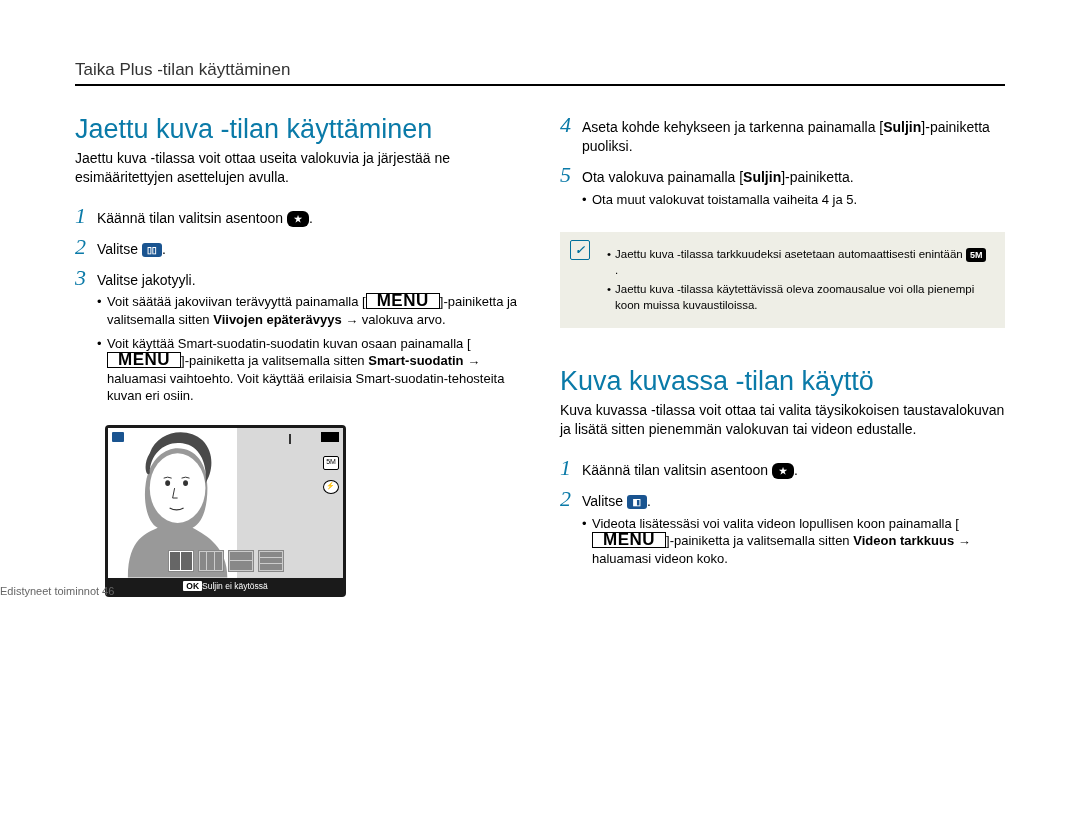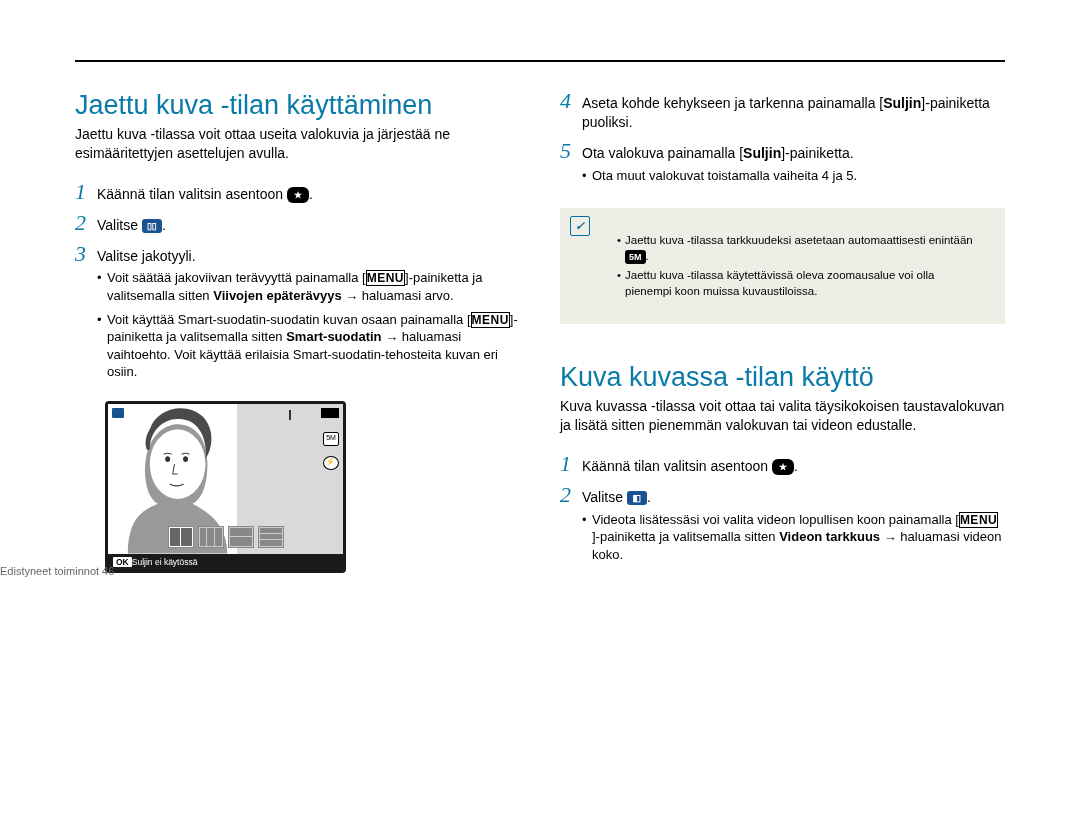--- a/index.html
+++ b/index.html
@@ -108,23 +108,23 @@
   .inline-icon.blue {
     background: #1a5490;
   }
   .inline-icon.return {
     font-size: 12px;
   }
   .menu-label {
     font-weight: bold;
     font-family: Arial, sans-serif;
     letter-spacing: 0.5px;
-    font-size: 12px;
+    font-size: 17px;
     border: 1.5px solid #000;
-    padding: 0 0;
+    padding: 0 10px;
     display: inline-block;
     line-height: 14px;
   }
   .bold {
     font-weight: bold;
   }
   .note-box {
     display: flex;
     background: #eeeee6;
     padding: 8px 10px;
@@ -146,21 +146,21 @@
     flex-shrink: 0;
     font-family: Georgia, serif;
     font-style: italic;
   }
   .note-body {
     flex: 1;
   }
   .note-body ul {
     list-style: none;
     padding: 0;
-    margin: 17px;
+    margin: 7px;
   }
   .note-body li {
     font-size: 11.5px;
     line-height: 1.35;
     margin-bottom: 4px;
     padding-left: 8px;
     position: relative;
   }
   .note-body li::before {
     content: "•";
@@ -260,20 +260,21 @@
     background: #666;
   }
   .caption-bar {
     background: #1a1a1a;
     color: #fff;
     font-size: 8.5px;
     padding: 3px 5px;
     display: flex;
     align-items: center;
     gap: 0;
+    justify-content: center;
   }
   .ok-badge {
     background: #fff;
     color: #000;
     padding: 0 3px;
     font-weight: bold;
     border-radius: 1px;
   }
   .face-svg {
     position: absolute;
@@ -289,20 +290,21 @@
     right: 0;
     text-align: left;
     font-size: 11px;
     color: #666;
   }
 </style>
 </head>
 <body>
 
 <div class="page">
+  <div class="header-line">Taika Plus -tilan käyttäminen</div>
   <div class="hr"></div>
 
   <div class="columns">
 
     <div class="col">
       <div class="section-title">Jaettu kuva -tilan käyttäminen</div>
       <div class="intro">Jaettu kuva -tilassa voit ottaa useita valokuvia ja järjestää ne esimääritettyjen asettelujen avulla.</div>
 
       <div class="steps">
         <div class="step">
@@ -316,21 +318,21 @@
           <span class="step-body">
             <span>Valitse </span><span class="inline-icon blue">▯▯</span><span>.</span>
           </span>
         </div>
         <div class="step">
           <span class="step-num">3</span>
           <div class="step-body">
             <span>Valitse jakotyyli.</span>
             <ul class="sub-bullets">
               <li>
-                <span>Voit säätää jakoviivan terävyyttä painamalla [</span><span class="menu-label">MENU</span><span>]-painiketta ja valitsemalla sitten </span><span class="bold">Viivojen epäterävyys</span><span> → haluamasi arvo.</span>
+                <span>Voit säätää jakoviivan terävyyttä painamalla [</span><span class="menu-label">MENU</span><span>]-painiketta ja valitsemalla sitten </span><span class="bold">Viivojen epäterävyys</span><span> → valokuva arvo.</span>
               </li>
               <li>
                 <span>Voit käyttää Smart-suodatin-suodatin kuvan osaan painamalla [</span><span class="menu-label">MENU</span><span>]-painiketta ja valitsemalla sitten </span><span class="bold">Smart-suodatin</span><span> → haluamasi vaihtoehto. Voit käyttää erilaisia Smart-suodatin-tehosteita kuvan eri osiin.</span>
               </li>
             </ul>
           </div>
         </div>
       </div>
 
       <div class="camera-preview">

